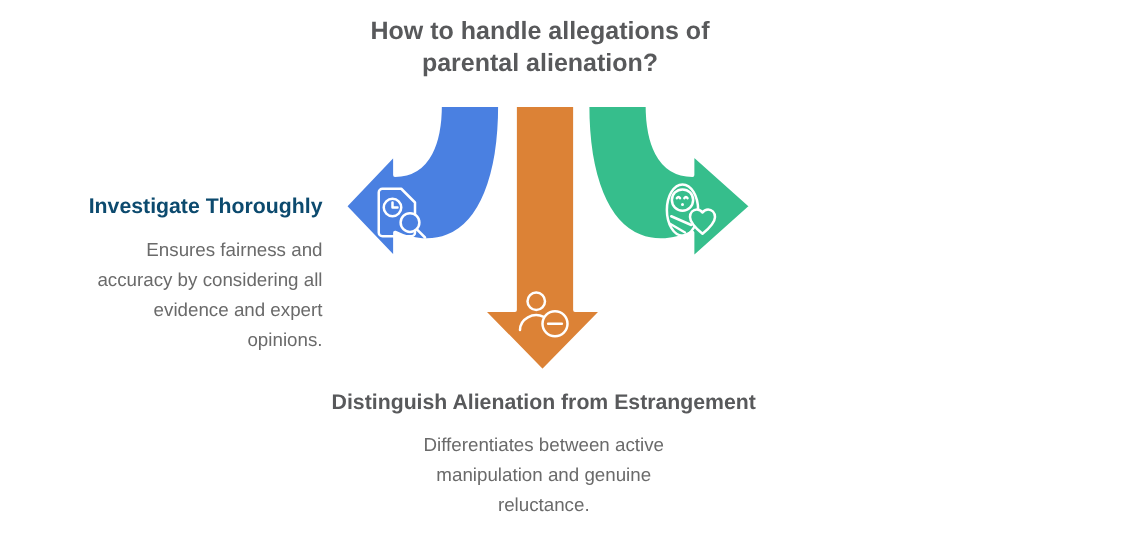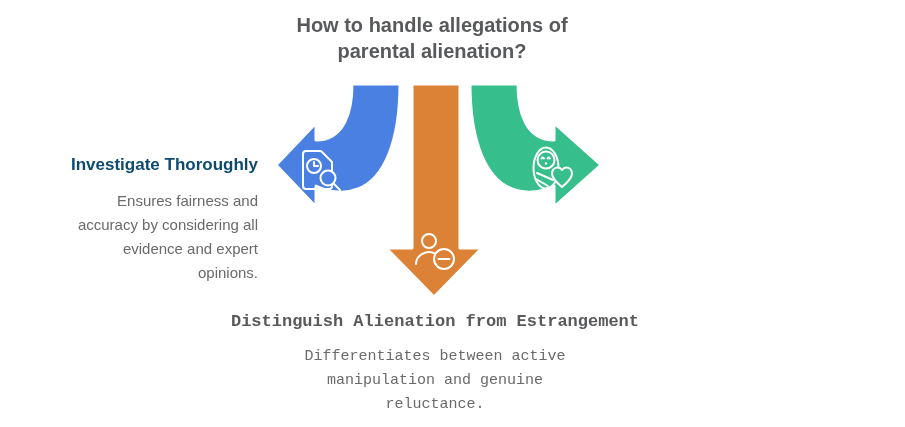--- a/index.html
+++ b/index.html
@@ -31,21 +31,21 @@
     line-height: 21px;
   }
   .block-desc {
     font-size: 15px;
     line-height: 24px;
     white-space: pre-line;
     margin-top: 14px;
   }
   .left-block  { left: 0px;   top: 154px; width: 258px; text-align: right; }
   .right-block { left: 617px; top: 154px; width: 278px; text-align: left; }
-  .bottom-block{ left: 185px; top: 311px; width: 500px; text-align: center; font-family: Liberation Mono, monospace; }
+  .bottom-block{ left: 185px; top: 311px; width: 500px; text-align: center; }
   .bottom-block .block-desc { margin-top: 13px; }
 </style>
 </head>
 <body>
 
 <div class="stage">
 
   <div class="title" style="color: rgb(88, 89, 91);">How to handle allegations of
 parental alienation?</div>
 

